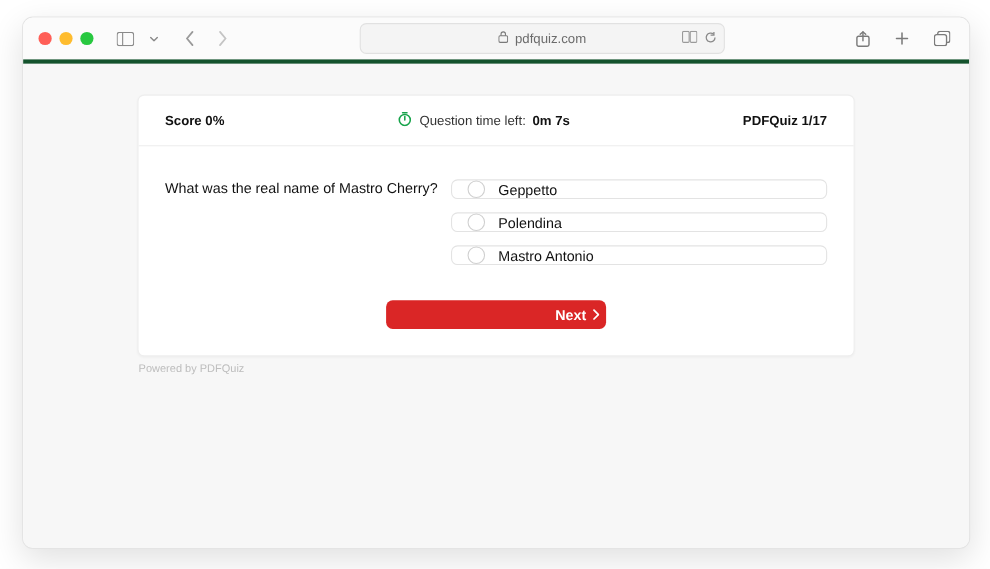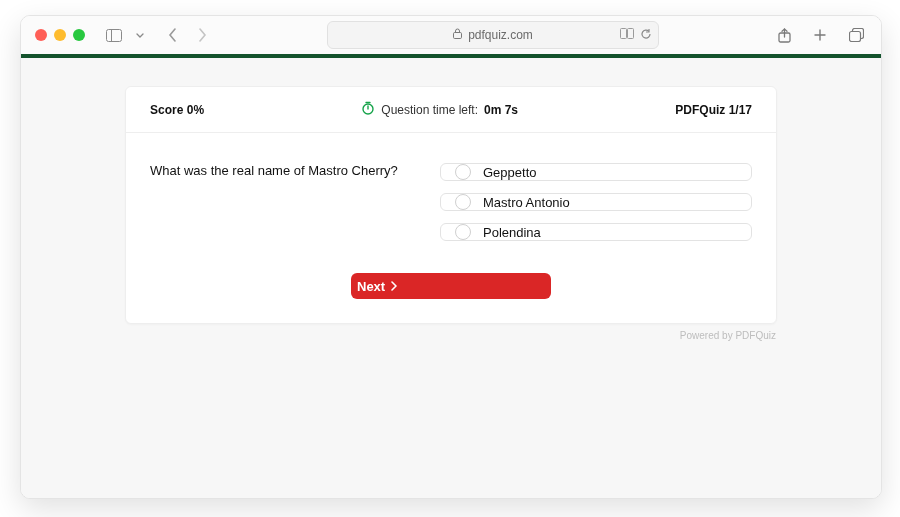--- a/index.html
+++ b/index.html
@@ -16,29 +16,29 @@
   .addr .right-icons{position:absolute;right:6px;display:flex;gap:6px;color:#8a8a8a}
   .tb-spacer{flex:1}
   .tb-right{display:flex;gap:14px;color:#7a7a7a}
   .content{flex:1;overflow:auto;background:#f7f7f7;padding:28px 0 10px}
   .card{width:650px;margin:0 auto;background:#fff;border:1px solid #eee;border-radius:6px;box-shadow:0 1px 2px rgba(0,0,0,.03)}
   .card-head{display:flex;align-items:center;justify-content:space-between;padding:14px 24px;border-bottom:1px solid #eee;font-size:12px;font-weight:700;color:#111}
   .timer-wrap{display:flex;align-items:center;gap:6px;font-weight:500;color:#111}
   .timer-wrap .label{color:#333}
   .timer-wrap .val{font-weight:700}
   .stopwatch{color:#16a34a}
-  .card-body{display:flex;gap:30px;padding:30px 24px 18px}
+  .card-body{display:flex;padding:30px 24px 18px}
   .question{flex:0 0 260px;font-size:13px;color:#111}
   .options{flex:1;display:flex;flex-direction:column;gap:12px}
   .option{display:flex;align-items:center;gap:12px;border:1px solid #e3e3e3;border-radius:6px;padding:0 14px;font-size:13px;color:#111;background:#fff;cursor:pointer}
   .radio{width:14px;height:14px;border:1.5px solid #d0d0d0;border-radius:50%;flex:0 0 auto}
   .next-row{display:flex;justify-content:center;padding:14px 0 24px}
-  .next-btn{background:#da2626;color:#fff;border:none;border-radius:6px;width:200px;height:26px;font-size:13px;font-weight:600;display:flex;align-items:center;justify-content:flex-start;gap:6px;cursor:pointer}
+  .next-btn{background:#da2626;color:#fff;border:none;border-radius:6px;width:200px;height:26px;font-size:13px;font-weight:600;display:flex;align-items:center;justify-content:flex-end;gap:6px;cursor:pointer}
   .next-btn svg{display:block}
-  .footer{width:650px;margin:6px auto 0;text-align:right;font-size:10px;color:#bdbdbd}
+  .footer{width:650px;margin:6px auto 0;text-align:left;font-size:10px;color:#bdbdbd}
 </style>
 </head>
 <body>
 
 <div class="window">
   <div class="browser">
 
     <div class="titlebar">
       <div class="traffic">
         <div class="dot red"></div>
@@ -150,25 +150,25 @@
         <div class="card-body">
           <div class="question">What was the real name of Mastro Cherry?</div>
 
           <div class="options">
             <label class="option">
               <span class="radio"></span>
               <span>Geppetto</span>
             </label>
             <label class="option">
               <span class="radio"></span>
-              <span>Mastro Antonio</span>
+              <span>Polendina</span>
             </label>
             <label class="option">
               <span class="radio"></span>
-              <span>Polendina</span>
+              <span>Mastro Antonio</span>
             </label>
           </div>
         </div>
 
         <div class="next-row">
           <button class="next-btn">
             <span>Next</span>
             <span>
               <svg width="6" height="10" viewBox="0 0 6 10">
                   <path d="M1 1l4 4-4 4" stroke="#fff" stroke-width="1.6" fill="none" stroke-linecap="round" stroke-linejoin="round"></path>

